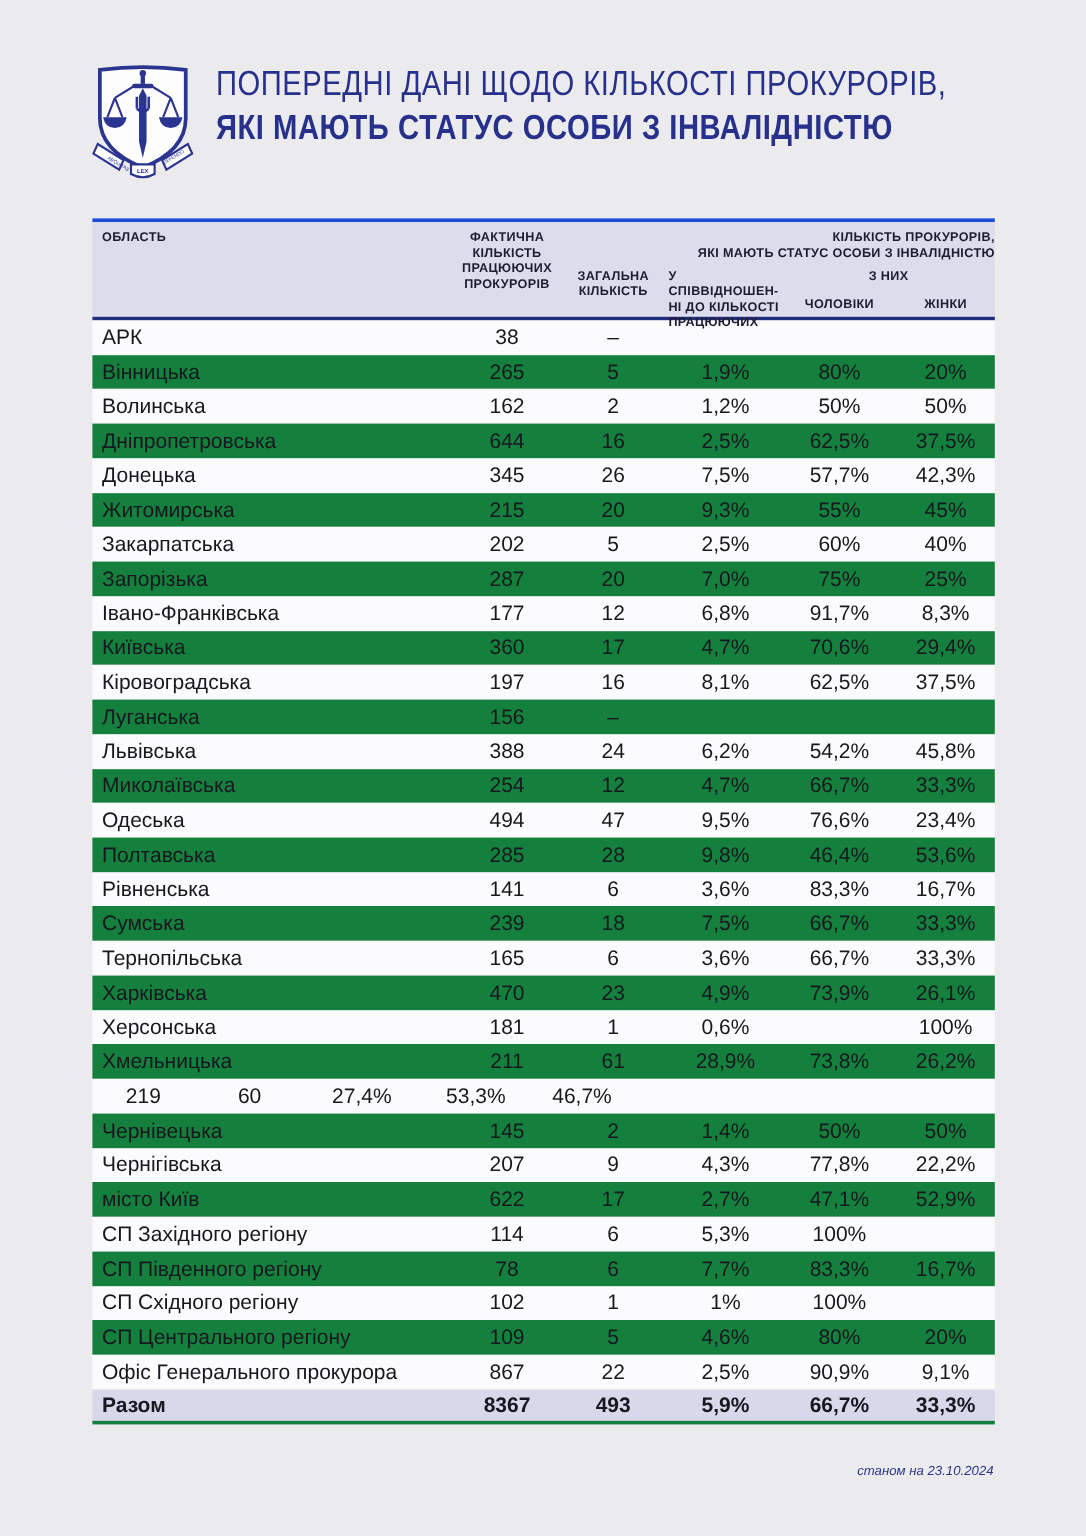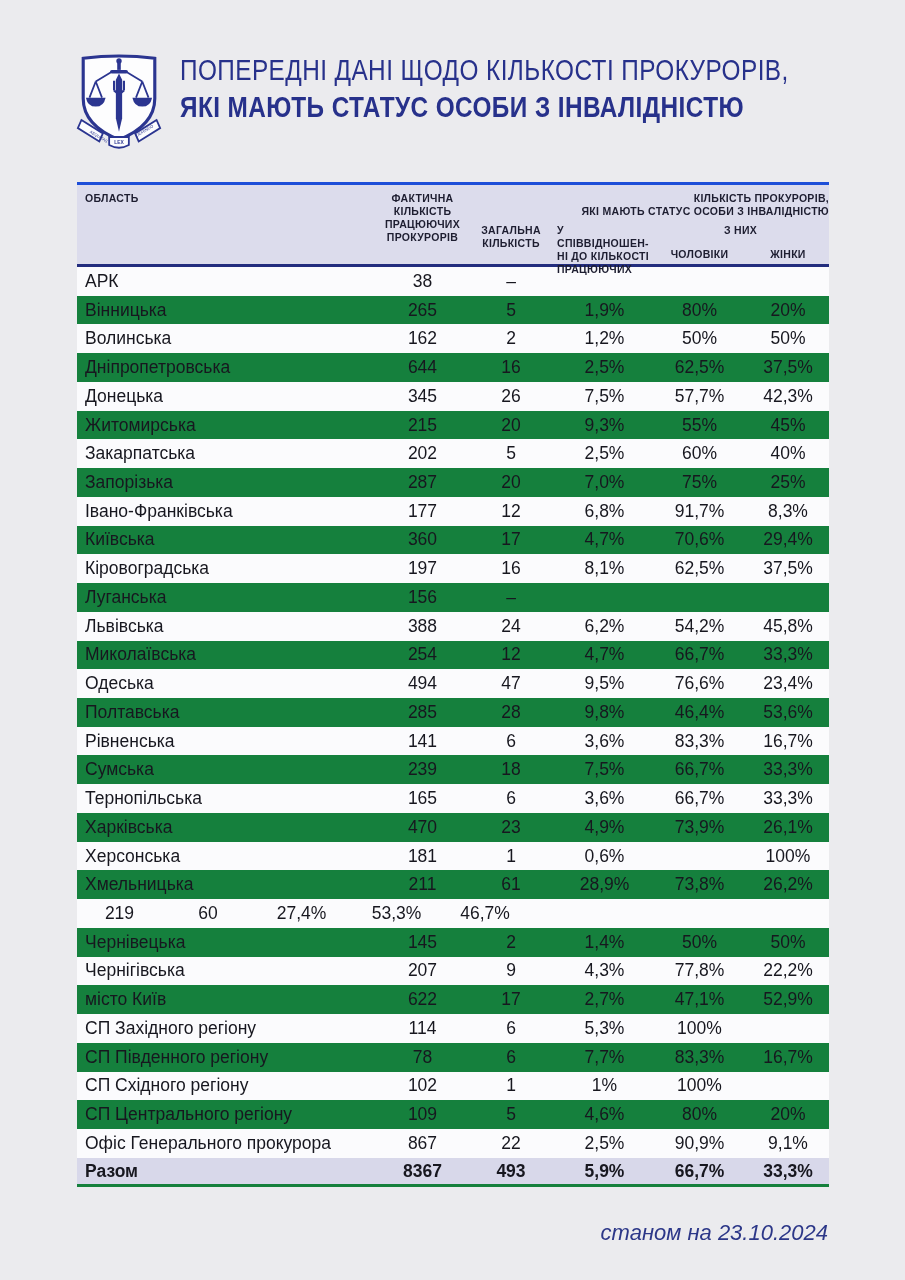--- a/index.html
+++ b/index.html
@@ -72,21 +72,21 @@
     display:flex; align-items:center;
     height:29.5px;
     background:#d8d8ea;
     border-bottom:3px solid #15803d;
     font-size:17.5px; font-weight:700;
   }
 
   
   .footer-date {
     position:absolute; right:77px; top:1220px;
-    font-size:22px; font-style:italic; font-weight:500;
+    font-size:11px; font-style:italic; font-weight:500;
     color:#2c3788;
   }
 </style>
 </head>
 <body>
 
 <svg class="logo" viewBox="0 0 100 114" xmlns="http://www.w3.org/2000/svg">
 
   <path d="M10 7 Q50 2 90 7 L90 52 Q90 82 50 98 Q10 82 10 52 Z" fill="#fdfdfe" stroke="#2b3590" stroke-width="3.5"></path>
 

